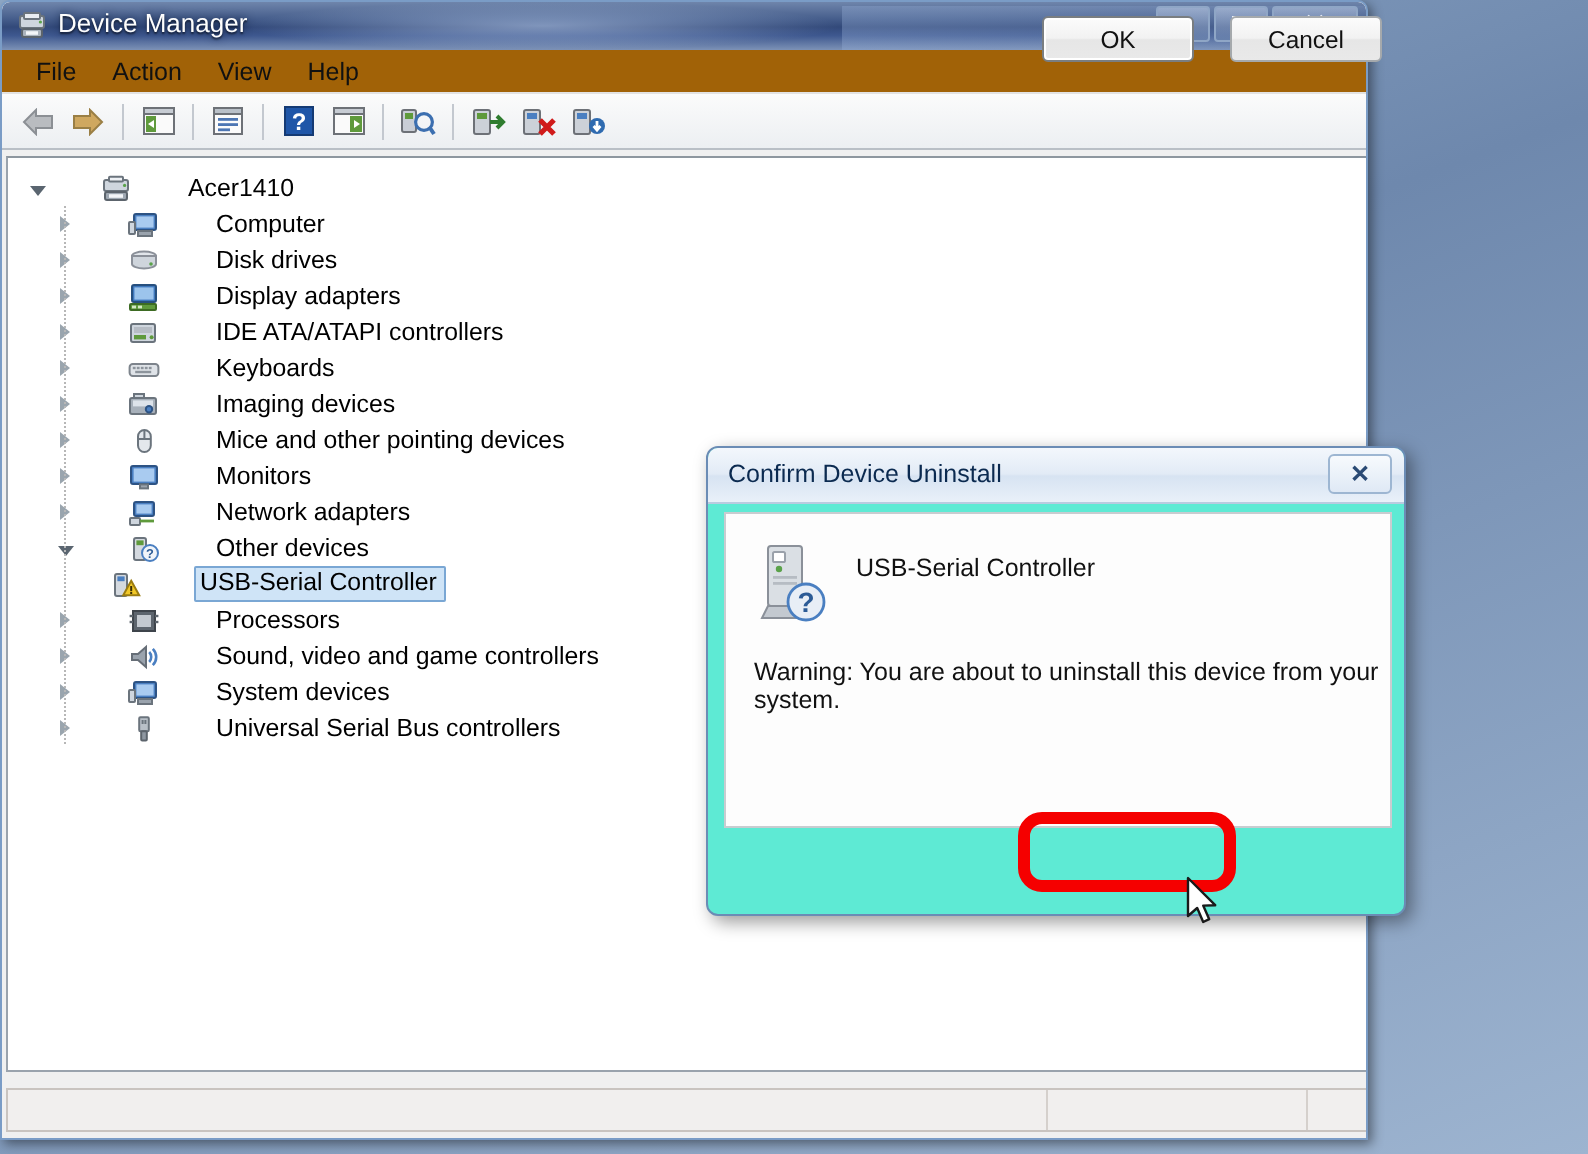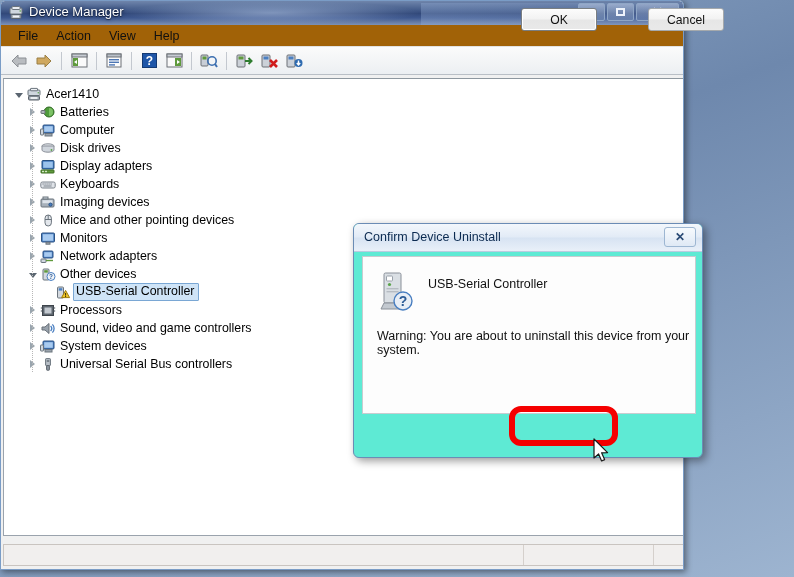--- a/index.html
+++ b/index.html
@@ -124,20 +124,21 @@
     border-top: 1px solid #8e979f;
     overflow: hidden;
   }
   .tree { padding: 6px 0 0 8px; }
   .tnode {
     position: relative;
     height: 18px;
     display: flex; align-items: center;
     font-size: 12.4px; color: #000;
     white-space: nowrap;
+    gap: 24px;
   }
   .tnode .tw {
     width: 13px; height: 18px;
     display: flex; align-items: center; justify-content: center;
     flex: 0 0 13px;
   }
   .tri-closed {
     width: 0; height: 0;
     border-top: 4px solid transparent;
     border-bottom: 4px solid transparent;
@@ -410,34 +411,20 @@
             <rect x="2" y="3" width="12" height="5.5" rx="1" fill="#cfd6de" stroke="#6b747d"></rect>
             <rect x="4.5" y="1.4" width="7" height="2.4" rx="0.5" fill="#eef1f5" stroke="#6b747d"></rect>
             <rect x="2.5" y="9" width="11" height="4" rx="1" fill="#9fa8b2" stroke="#5c646c"></rect>
             <rect x="4.5" y="10.1" width="7" height="1.8" fill="#f3f5f8"></rect>
             <circle cx="12.3" cy="5.7" r="0.8" fill="#5aa24a"></circle>
           </svg>
         </span>
         <span>Acer1410</span>
       </div>
 
-      <div class="tnode lvl1">
-        <span class="dotline"></span>
-        <span class="tw">
-          <i class="tri-closed"></i>
-        </span>
-        <span class="ic">
-          <svg width="16" height="15" viewBox="0 0 16 15">
-            <circle cx="9" cy="7" r="5" fill="#4f9b3c" stroke="#2f6a22"></circle>
-            <path d="M9 3 A4 4 0 0 1 9 11 Z" fill="#7dc266"></path>
-            <rect x="1" y="5.5" width="4" height="3" rx="0.5" fill="#b0b6bd" stroke="#6d7177"></rect>
-          </svg>
-        </span>
-        <span>Batteries</span>
-      </div>
 
       <div class="tnode lvl1">
         <span class="dotline"></span>
         <span class="tw">
           <i class="tri-closed"></i>
         </span>
         <span class="ic">
           <svg width="16" height="15" viewBox="0 0 16 15">
             <rect x="3" y="2" width="11" height="8" rx="1" fill="#4a7fc1" stroke="#2d5384"></rect>
             <rect x="4.2" y="3.2" width="8.6" height="5.6" fill="#a9cbf0"></rect>
@@ -473,20 +460,35 @@
             <rect x="2" y="1.5" width="12" height="8.5" rx="1" fill="#3f78bd" stroke="#27507f"></rect>
             <rect x="3.2" y="2.7" width="9.6" height="6.1" fill="#9cc4ec"></rect>
             <rect x="1" y="11" width="13" height="3" rx="0.5" fill="#5f9a3c" stroke="#3d6b23"></rect>
             <rect x="2" y="11.8" width="2" height="1.4" fill="#d4e8c6"></rect>
             <rect x="5" y="11.8" width="2" height="1.4" fill="#d4e8c6"></rect>
           </svg>
         </span>
         <span>Display adapters</span>
       </div>
 
+      <div class="tnode lvl1">
+        <span class="dotline"></span>
+        <span class="tw">
+          <i class="tri-closed"></i>
+        </span>
+        <span class="ic">
+          <svg width="16" height="15" viewBox="0 0 16 15">
+            <rect x="1.5" y="3" width="12" height="9" rx="1" fill="#cfd6de" stroke="#6b747d"></rect>
+            <rect x="3" y="4.5" width="9" height="3" fill="#b7bdc5"></rect>
+            <rect x="3" y="8.5" width="6" height="2.2" fill="#5f9a3c"></rect>
+            <circle cx="11.8" cy="9.6" r="1" fill="#5f9a3c"></circle>
+          </svg>
+        </span>
+        <span>IDE ATA/ATAPI controllers</span>
+      </div>
 
       <div class="tnode lvl1">
         <span class="dotline"></span>
         <span class="tw">
           <i class="tri-closed"></i>
         </span>
         <span class="ic">
           <svg width="16" height="15" viewBox="0 0 16 15">
             <rect x="0.8" y="5" width="14.4" height="6" rx="1.6" fill="#dfe3e8" stroke="#7d848c"></rect>
             <rect x="2.4" y="6.4" width="1.4" height="1.2" fill="#8d949c"></rect>
@@ -688,20 +690,20 @@
       <text x="24" y="35" font-size="14" font-weight="bold" fill="#2c5b96" text-anchor="middle" font-family="Liberation Sans, sans-serif">?</text>
     </svg>
 
     <div class="dev-name">USB-Serial Controller</div>
     <div class="warn-text">Warning: You are about to uninstall this device from your system.</div>
   </div>
 </div>
 
 <div id="dlg-footer-abs" style="position:absolute;left:0;top:0;width:794px;height:577px;pointer-events:none;">
   <div class="dlg-btn focus" id="btn-ok" style="pointer-events:auto;">OK</div>
-  <div class="dlg-btn" id="btn-cancel" style="pointer-events:auto;margin-left:33px;">Cancel</div>
+  <div class="dlg-btn" id="btn-cancel" style="pointer-events:auto;">Cancel</div>
 </div>
 
 <div id="redbox"></div>
 
 <svg id="cursor" width="20" height="28" viewBox="0 0 20 28">
   <path d="M2 1 L2 20 L6.6 16 L9.6 23 L12.6 21.6 L9.6 14.8 L15.6 14.6 Z" fill="#ffffff" stroke="#1a1a1a" stroke-width="1.2" stroke-linejoin="round"></path>
 </svg>
 
 </body></html>

